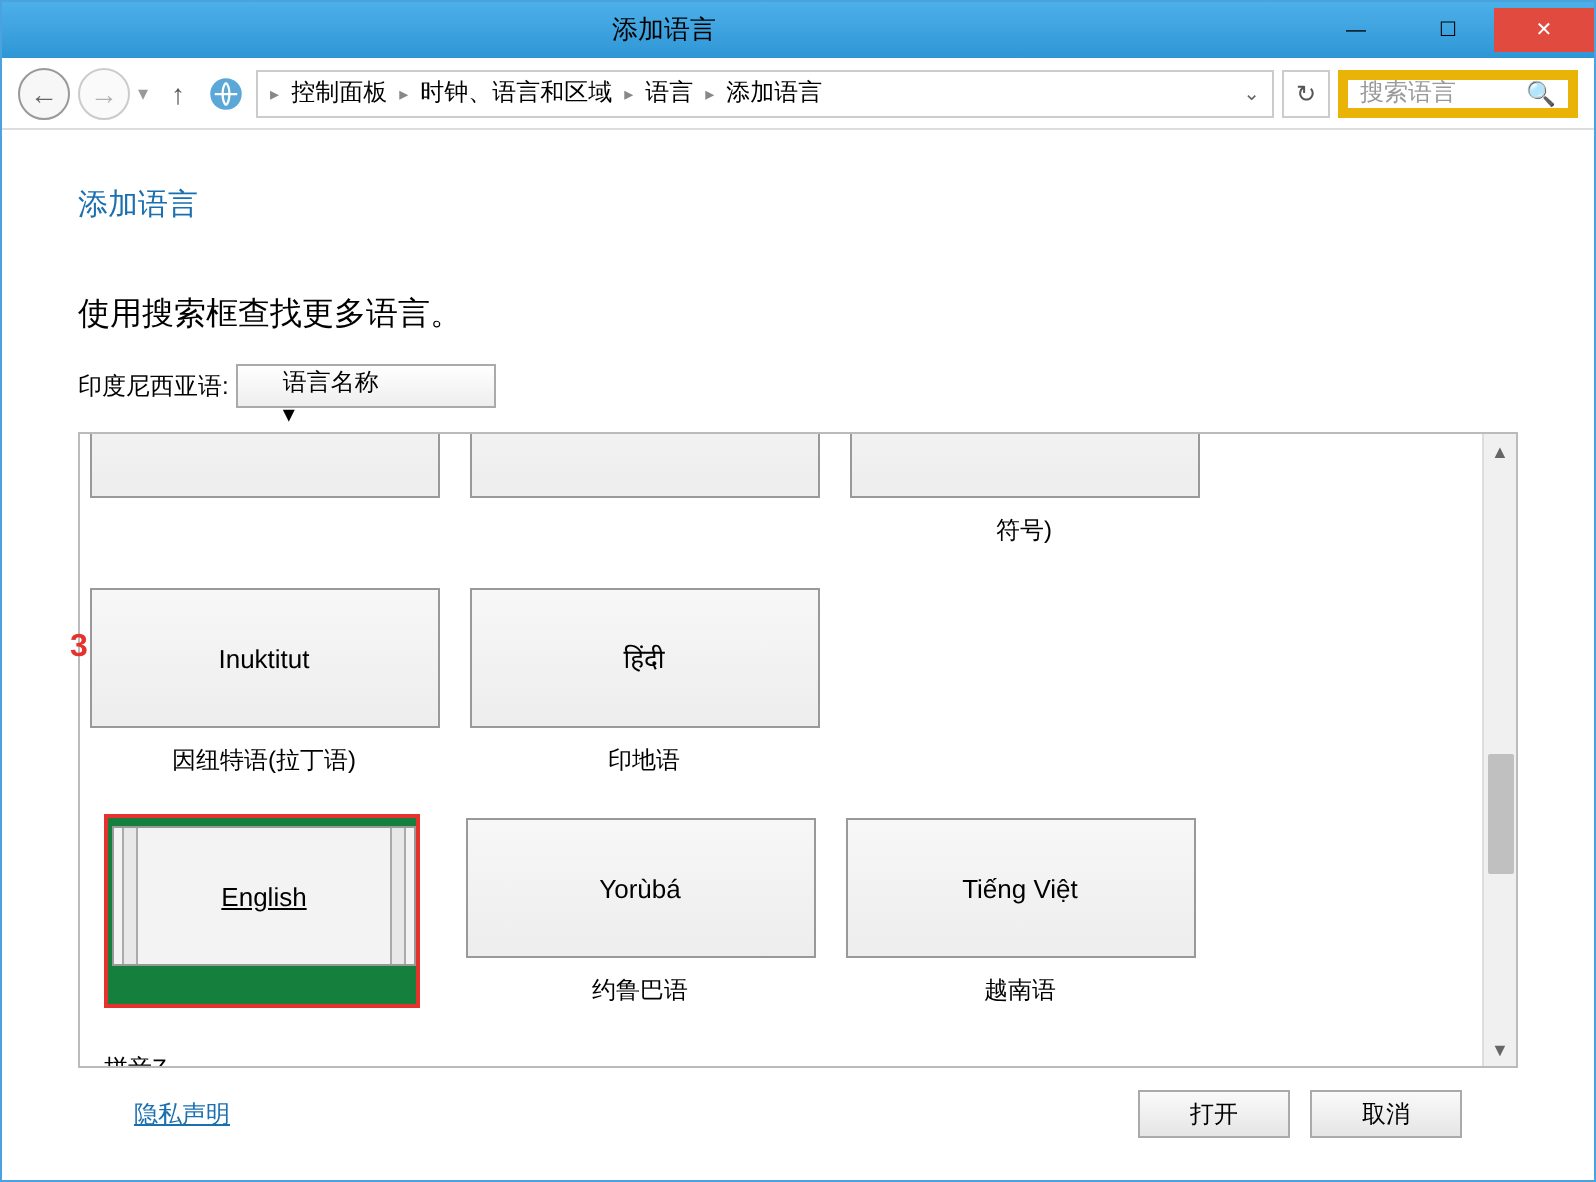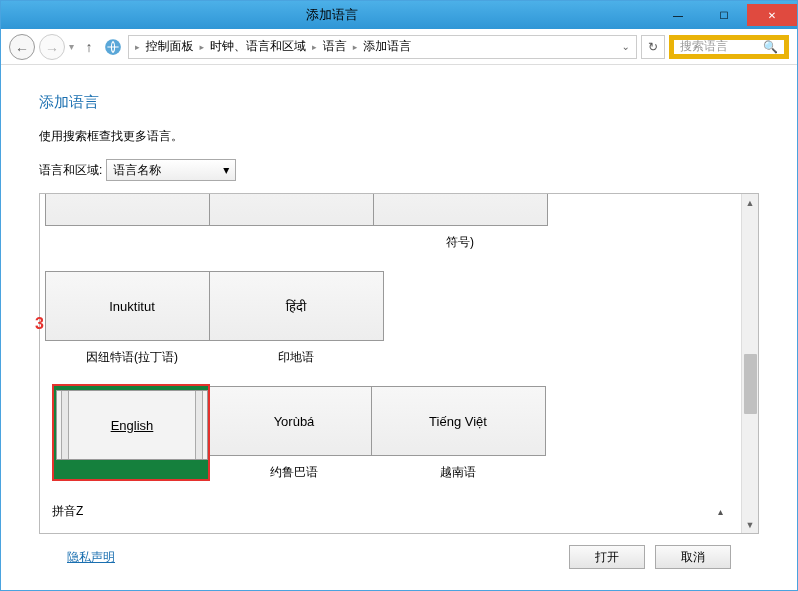--- a/index.html
+++ b/index.html
@@ -15,30 +15,30 @@
     .nav-arrow-sep { color: #999; font-size: 10px; }
     .nav-up { width: 22px; height: 22px; display: flex; align-items: center; justify-content: center; color: #555; font-size: 14px; }
     .nav-icon { width: 18px; height: 18px; margin-right: 2px; }
     .breadcrumb { flex: 1; height: 24px; border: 1px solid #ccc; display: flex; align-items: center; padding: 0 6px; gap: 6px; font-size: 12px; background: #fff; }
     .breadcrumb .sep { color: #888; font-size: 9px; }
     .breadcrumb .drop { margin-left: auto; color: #666; font-size: 10px; }
     .refresh-btn { width: 24px; height: 24px; border: 1px solid #ccc; display: flex; align-items: center; justify-content: center; color: #555; }
     .searchbox { width: 120px; height: 24px; border: 5px solid #eab308; display: flex; align-items: center; padding: 0 6px; color: #999; justify-content: space-between; }
     .content { flex: 1; padding: 28px 38px 10px 38px; overflow: hidden; display: flex; flex-direction: column; }
     .heading { color: #1a6fb0; font-size: 15px; margin-bottom: 16px; font-weight: normal; }
-    .subtext { font-size: 12px; margin-bottom: 14px; }
+    .subtext { font-size: 16px; margin-bottom: 14px; margin-top: 19px; }
     .group-row { display: flex; align-items: center; gap: 4px; font-size: 12px; margin-bottom: 12px; }
-    .group-select { width: 130px; height: 22px; border: 1px solid #aaa; background: linear-gradient(#fff,#eee); display: flex; align-items: center; justify-content: space-between; padding: 0 6px; font-size: 12px; }
+    .group-select { width: 130px; height: 22px; border: 1px solid #aaa; background: linear-gradient(#fff,#eee); display: flex; align-items: flex-start; justify-content: space-between; padding: 0 22px; font-size: 12px; flex-direction: column; }
     .list-container { border: 1px solid #bbb; flex: 1; position: relative; overflow: hidden; background: #fff; }
     .list-inner { position: absolute; top: 0; left: 0; right: 17px; bottom: 0; overflow: hidden; padding: 0 12px; }
     .scrollbar { position: absolute; right: 0; top: 0; width: 17px; height: 100%; background: #f0f0f0; border-left: 1px solid #ddd; }
     .scroll-up, .scroll-down { position: absolute; width: 100%; height: 17px; display: flex; align-items: center; justify-content: center; font-size: 9px; color: #666; background: #f0f0f0; }
     .scroll-up { top: 0; } .scroll-down { bottom: 0; }
     .scroll-thumb { position: absolute; top: 160px; width: 13px; left: 2px; height: 60px; background: #c0c0c0; border-radius: 1px; }
-    .lang-row { display: flex; gap: 4px; margin-top: 20px; }
+    .lang-row { display: flex; gap: 30px; margin-top: 20px; }
     .lang-tile-wrap { display: flex; flex-direction: column; align-items: center; width: 160px; }
     .lang-tile { width: 175px; height: 70px; border: 1px solid #999; background: linear-gradient(#f7f7f7,#ededed); display: flex; align-items: center; justify-content: center; font-size: 13px; }
     .lang-tile.multi { background: #f3f3f3; position: relative; }
     .lang-tile.multi::before, .lang-tile.multi::after { content:""; position:absolute; top:0; bottom:0; width:6px; border-left:1px solid #aaa; border-right:1px solid #aaa; background:#e8e8e8;}
     .lang-tile.multi::before { left:4px; }
     .lang-tile.multi::after { right:4px; }
     .lang-label { margin-top: 8px; font-size: 12px; }
     .selected-wrap { background: #15803d; padding: 4px 0 6px 2px; border: 2px solid #e5322e; position: relative; margin-top: -2px; text-decoration: underline; }
     .selected-wrap .lang-tile { width: 152px; margin: 0 auto; }
     .group-header { display: flex; align-items: center; justify-content: space-between; margin-top: 22px; font-size: 12px; padding-right: 6px; }
@@ -87,21 +87,21 @@
     <div class="searchbox">
       <span>搜索语言</span>
       <span>🔍</span>
     </div>
   </div>
 
   <div class="content">
     <h1 class="heading">添加语言</h1>
     <div class="subtext">使用搜索框查找更多语言。</div>
     <div class="group-row">
-      <span>语言和区域:</span>
+      <span>印度尼西亚语:</span>
       <div class="group-select">
         <span>语言名称</span>
         <span>▾</span>
       </div>
     </div>
 
     <div class="list-container">
       <div class="list-inner">
 
         <div class="truncated-top">

